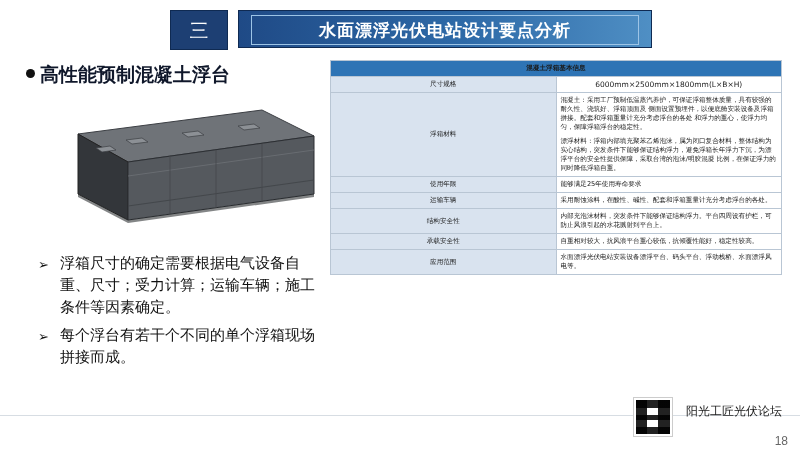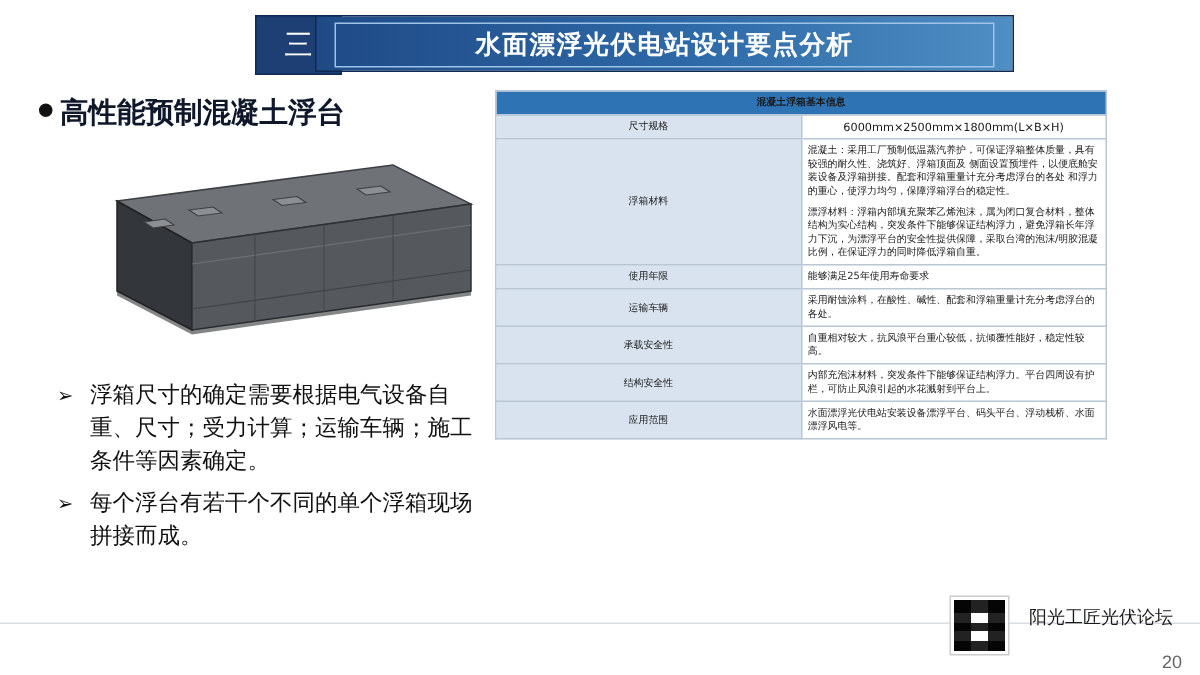--- a/index.html
+++ b/index.html
@@ -35,22 +35,22 @@
     background: #1d3f73;
     border: 1px solid #0f2a52;
     color: #ffffff;
     font-size: 19px;
     line-height: 38px;
     text-align: center;
     font-family: "DejaVu Sans", sans-serif;
   }
   .header-title-wrap {
     position: absolute;
-    left: 40px; top: 0;
-    width: 466px; height: 38px;
+    left: 68px; top: 0;
+    width: 414px; height: 38px;
     background: linear-gradient(to right, #1f4a86 0%, #2e6aa8 55%, #4f8fc4 100%);
     border: 1px solid #0f2a52;
     box-sizing: border-box;
   }
   .header-title {
     position: absolute;
     left: 12px; right: 12px;
     top: 4px;
     height: 30px;
     border: 1px solid #9dc4e6;
@@ -106,21 +106,21 @@
     color: #111;
   }
   
   .table-wrap {
     position: absolute;
     left: 330px; top: 60px;
     width: 452px;
   }
   table.info {
     border-collapse: collapse;
-    width: 408px;
+    width: 452px;
     table-layout: fixed;
   }
   table.info td {
     border: 1px solid #b9c6d4;
     vertical-align: middle;
     font-size: 6.6px;
     line-height: 9px;
     font-family: "DejaVu Sans", sans-serif;
     color: #1a1a1a;
   }
@@ -255,33 +255,33 @@
       </tr>
       <tr>
         <td class="key">使用年限</td>
         <td class="val">能够满足25年使用寿命要求</td>
       </tr>
       <tr>
         <td class="key">运输车辆</td>
         <td class="val">采用耐蚀涂料，在酸性、碱性、配套和浮箱重量计充分考虑浮台的各处。</td>
       </tr>
       <tr>
+        <td class="key">结构安全性</td>
+        <td class="val">内部充泡沫材料，突发条件下能够保证结构浮力。平台四周设有护栏，可防止风浪引起的水花溅射到平台上。</td>
+      </tr>
+      <tr>
         <td class="key">承载安全性</td>
         <td class="val">自重相对较大，抗风浪平台重心较低，抗倾覆性能好，稳定性较高。</td>
-      </tr>
-      <tr>
-        <td class="key">结构安全性</td>
-        <td class="val">内部充泡沫材料，突发条件下能够保证结构浮力。平台四周设有护栏，可防止风浪引起的水花溅射到平台上。</td>
       </tr>
       <tr>
         <td class="key">应用范围</td>
         <td class="val">水面漂浮光伏电站安装设备漂浮平台、码头平台、浮动栈桥、水面漂浮风电等。</td>
       </tr>
     </tbody>
       </table>
   </div>
 
   <div class="bottom-rule"></div>
   <div class="qr"></div>
   <div class="footer-text">阳光工匠光伏论坛</div>
-  <div class="page-num">20</div>
+  <div class="page-num">18</div>
 
 </div>
 
 </body></html>

